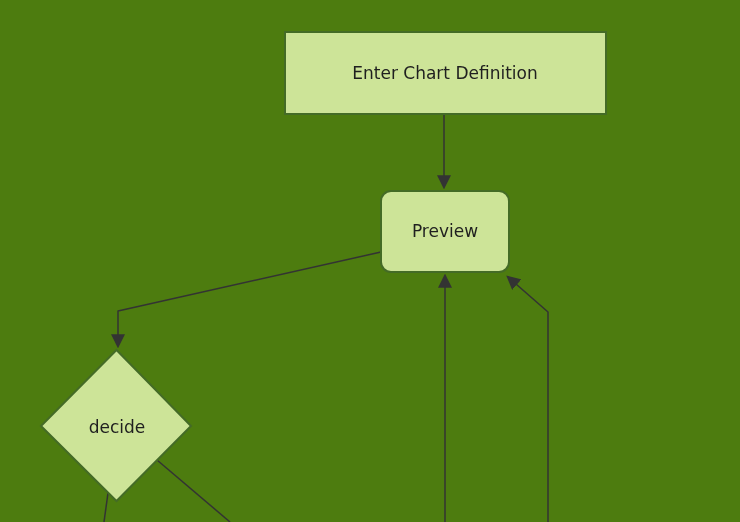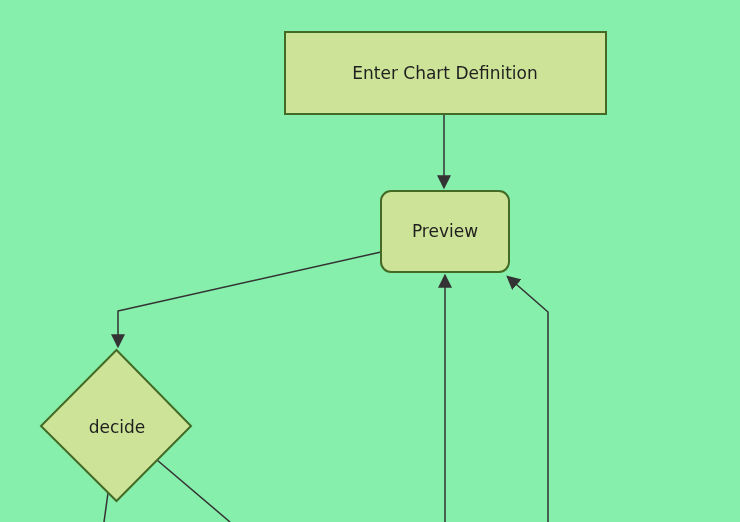--- a/index.html
+++ b/index.html
@@ -8,21 +8,21 @@
     background: #ffffff;
     width: 740px;
     height: 522px;
     overflow: hidden;
     font-family: "DejaVu Sans", "Liberation Sans", sans-serif;
   }
   .canvas {
     position: relative;
     width: 740px;
     height: 522px;
-    background: #86efac;
+    background: #4d7c0f;
   }
   svg { display: block; }
   .edge {
     fill: none;
     stroke: #333333;
     stroke-width: 1.5;
     stroke-linejoin: round;
   }
   .node-shape {
     fill: #cde498;

